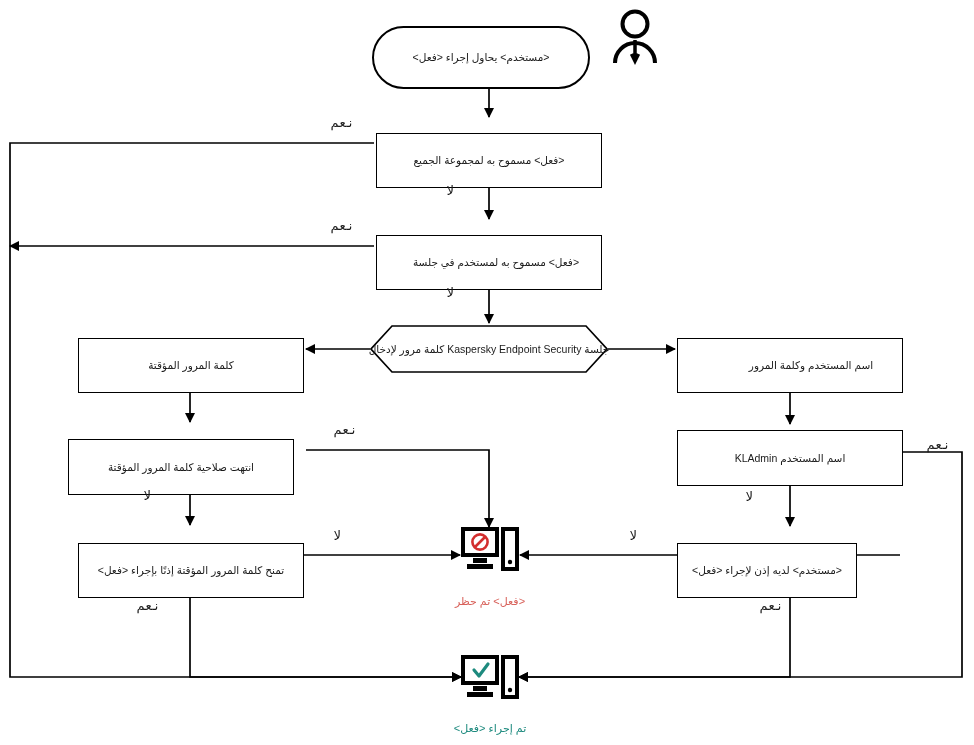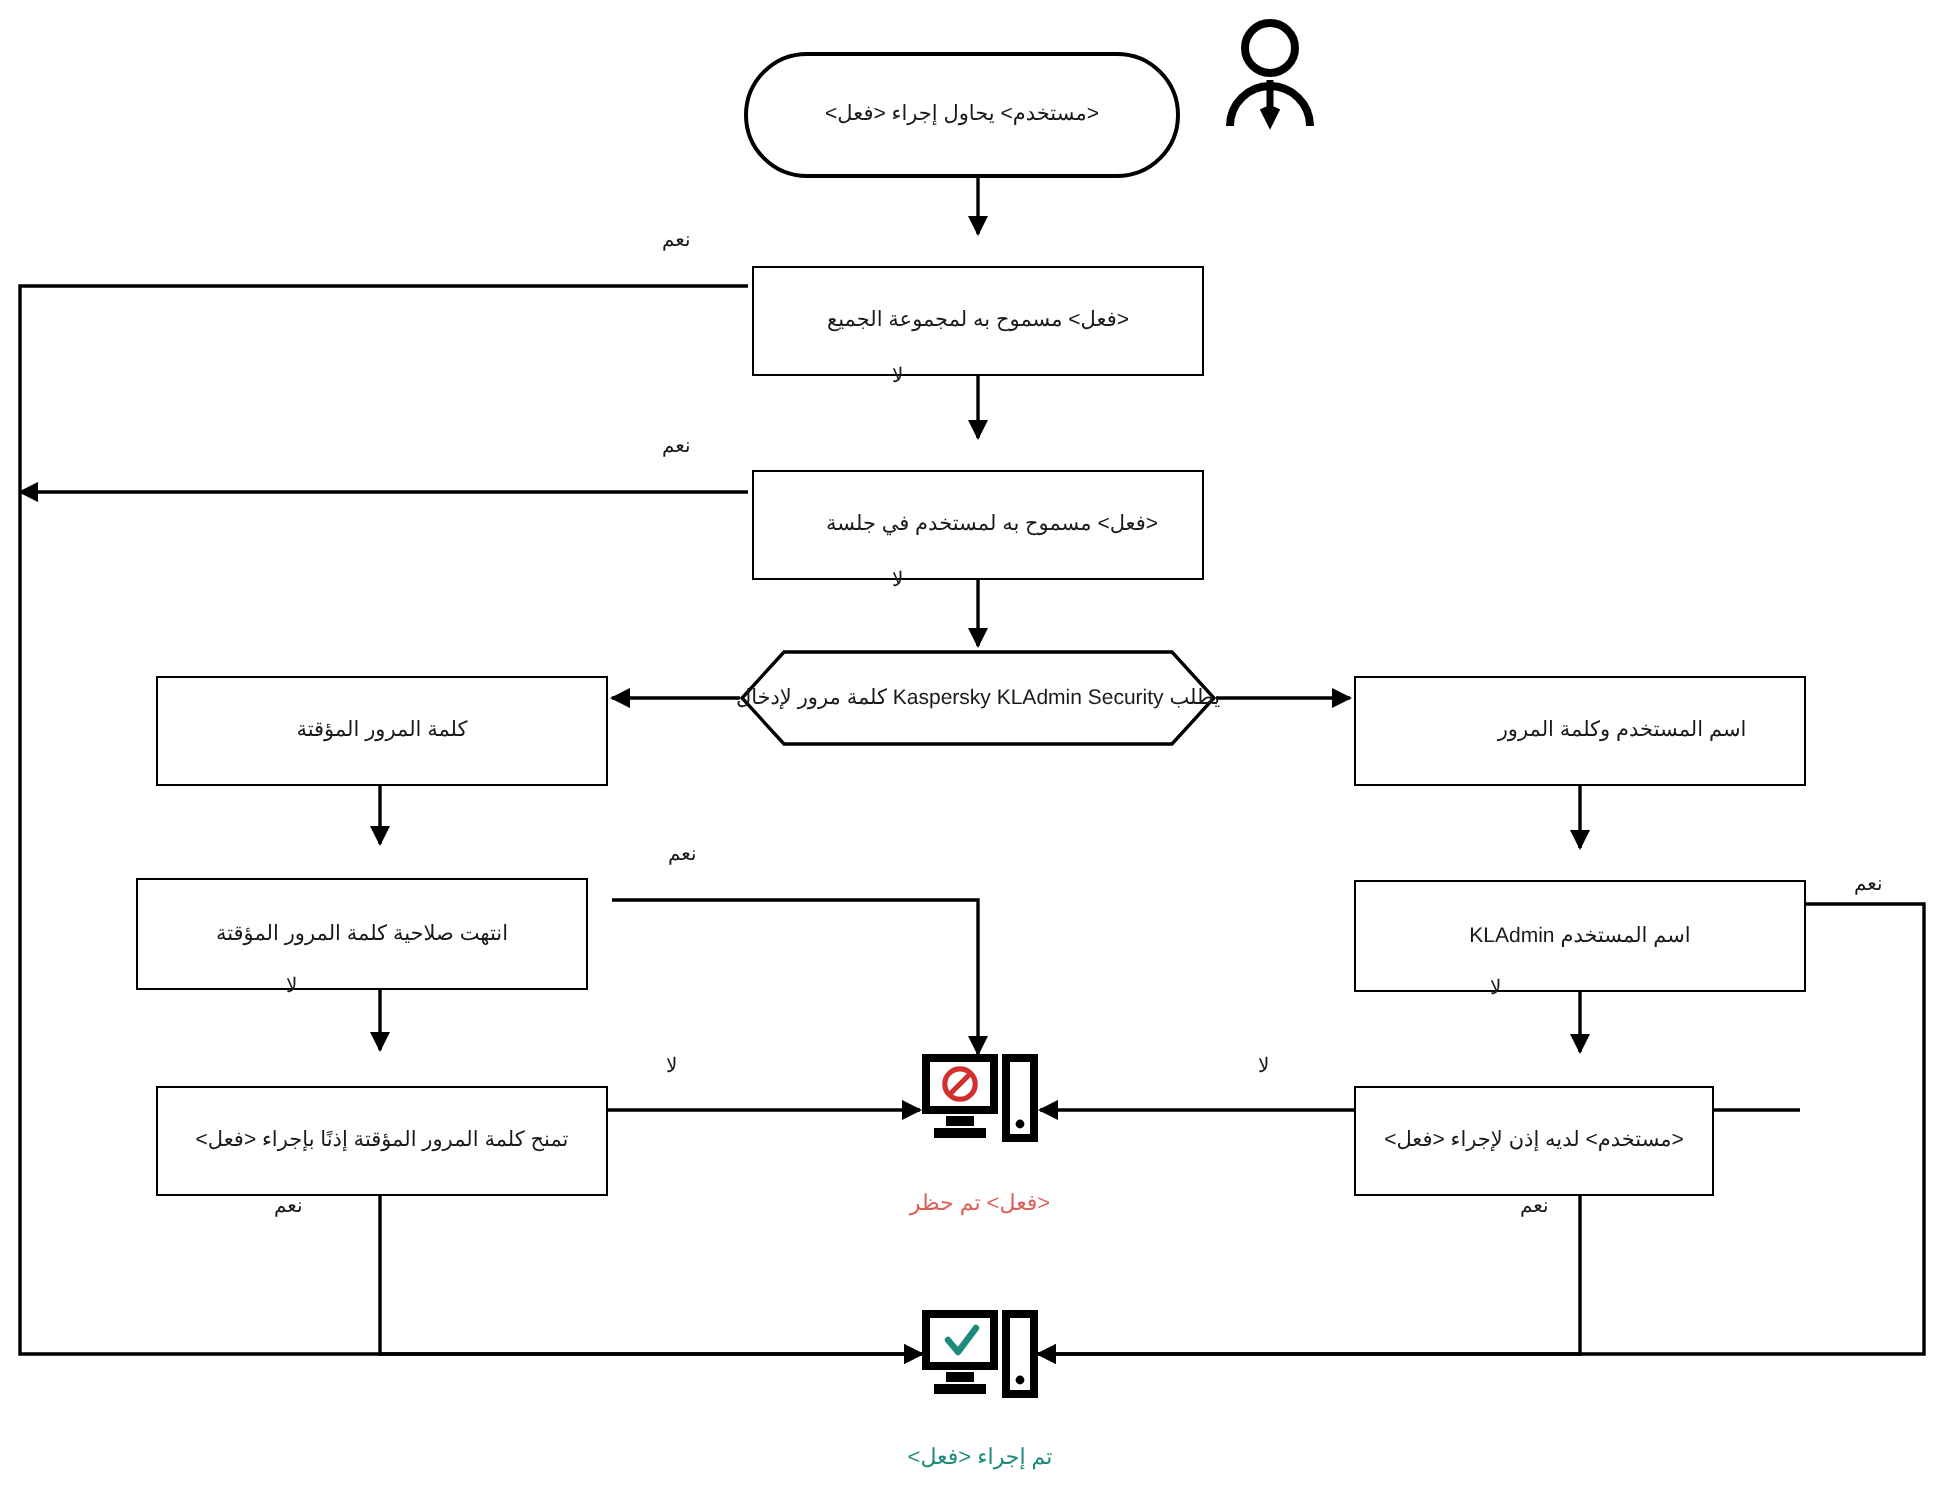--- a/index.html
+++ b/index.html
@@ -53,23 +53,24 @@
   }
   .hexnode svg{
     position:absolute;
     inset:0;
     width:100%;
     height:100%;
     z-index:1;
   }
   .edge-label{
     position:absolute;
-    font-size:10px;
+    font-size:13px;
     color:#1a1a1a;
     white-space:nowrap;
+    font-family:Liberation Mono, monospace;
   }
   .status-label{
     position:absolute;
     font-size:11px;
     white-space:nowrap;
     text-align:center;
   }
   .status-blocked{color:#d8615a;}
   .status-done{color:#1d8a7e;}
   .icon-wrap{
@@ -137,30 +138,30 @@
   <div class="node terminator" style="left:372px;top:10px;width:218px;height:63px;">&lt;مستخدم&gt; يحاول إجراء &lt;فعل&gt;</div>
 
   <div class="node" style="left:376px;top:117px;width:226px;height:55px;">&lt;فعل&gt; مسموح به لمجموعة الجميع</div>
 
   <div class="node" style="left:376px;top:219px;width:226px;height:55px;padding-left:20px;">&lt;فعل&gt; مسموح به لمستخدم في جلسة</div>
 
   <div class="hexnode" style="left:370px;top:325px;width:238px;height:48px;">
     <svg viewBox="0 0 238 48" preserveAspectRatio="none" xmlns="http://www.w3.org/2000/svg">
       <polygon points="22,1 216,1 237,24 216,47 22,47 1,24" fill="#ffffff" stroke="#000000" stroke-width="1.7"></polygon>
     </svg>
-    <span class="hexlabel">يطلب Kaspersky KLAdmin Security كلمة مرور لإدخال</span>
+    <span class="hexlabel">جلسة Kaspersky Endpoint Security كلمة مرور لإدخال</span>
   </div>
 
   <div class="node" style="left:78px;top:322px;width:226px;height:55px;text-align:center;">كلمة المرور المؤقتة</div>
 
   <div class="node" style="left:677px;top:322px;width:226px;height:55px;padding-left:48px;">اسم المستخدم وكلمة المرور</div>
 
   <div class="node" style="left:68px;top:423px;width:226px;height:56px;">انتهت صلاحية كلمة المرور المؤقتة</div>
 
-  <div class="node" style="left:677px;top:424px;width:226px;height:56px;">اسم المستخدم KLAdmin</div>
+  <div class="node" style="left:677px;top:414px;width:226px;height:56px;">اسم المستخدم KLAdmin</div>
 
   <div class="node" style="left:78px;top:527px;width:226px;height:55px;">تمنح كلمة المرور المؤقتة إذنًا بإجراء &lt;فعل&gt;</div>
 
   <div class="node" style="left:677px;top:527px;width:180px;height:55px;">&lt;مستخدم&gt; لديه إذن لإجراء &lt;فعل&gt;</div>
 
   <div class="icon-wrap" style="left:609px;top:9px;width:52px;height:58px;">
     <svg width="52" height="58" viewBox="0 0 52 58" xmlns="http://www.w3.org/2000/svg">
       <circle cx="26" cy="15" r="12.5" fill="none" stroke="#000000" stroke-width="4"></circle>
       <path d="M 6 54 A 20 20 0 0 1 46 54" fill="none" stroke="#000000" stroke-width="4"></path>
       <path d="M 26 31 L 26 52 L 22.5 45 L 26 52 L 29.5 45" fill="none" stroke="#000000" stroke-width="3.5"></path>

